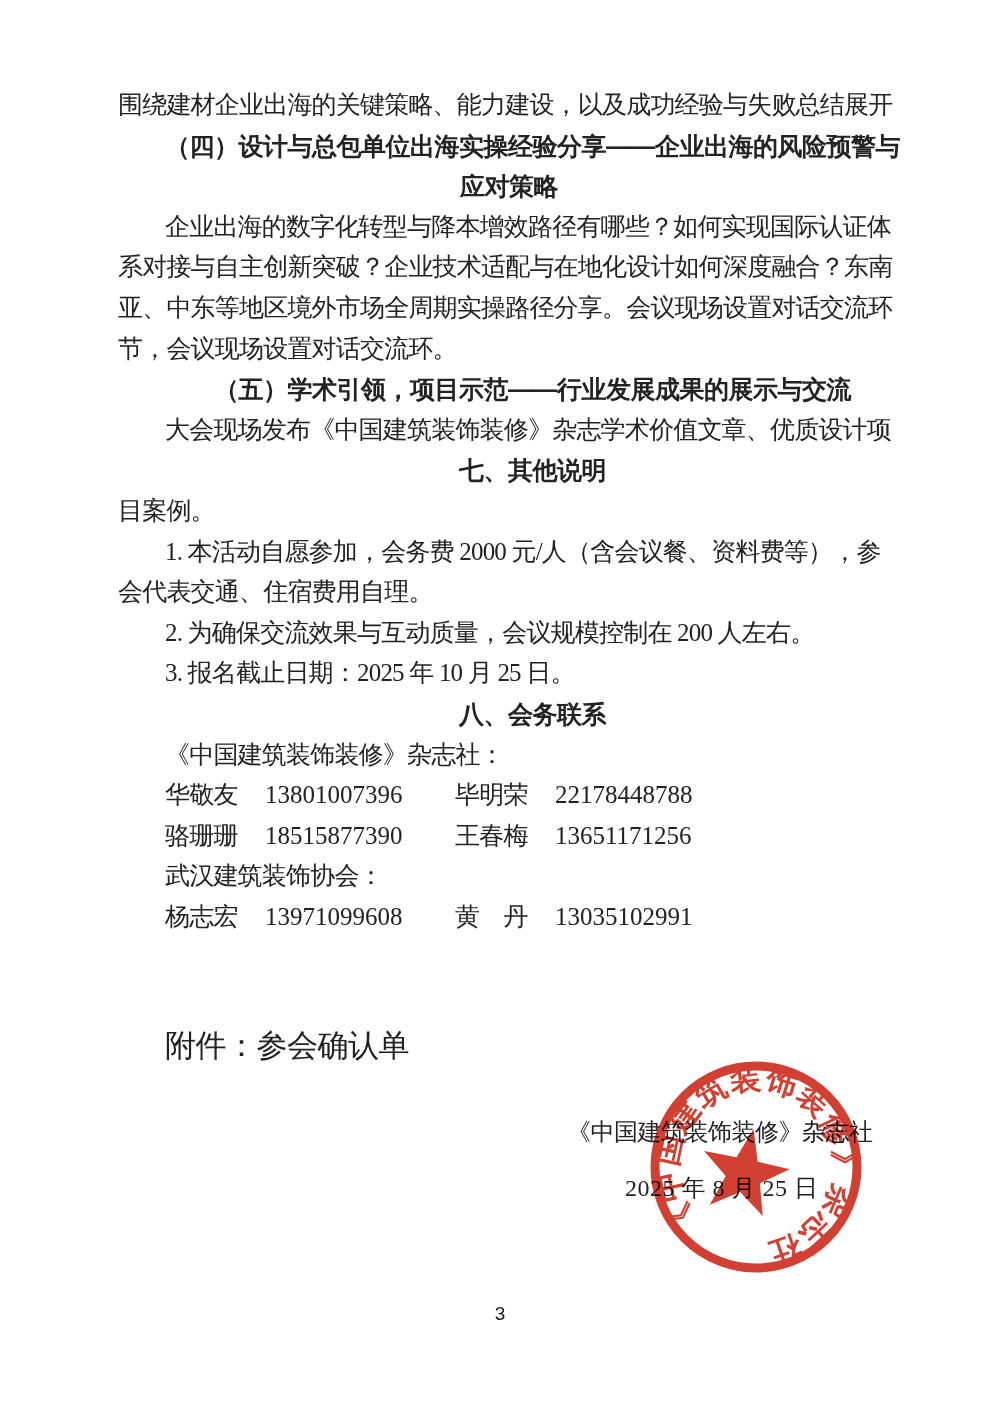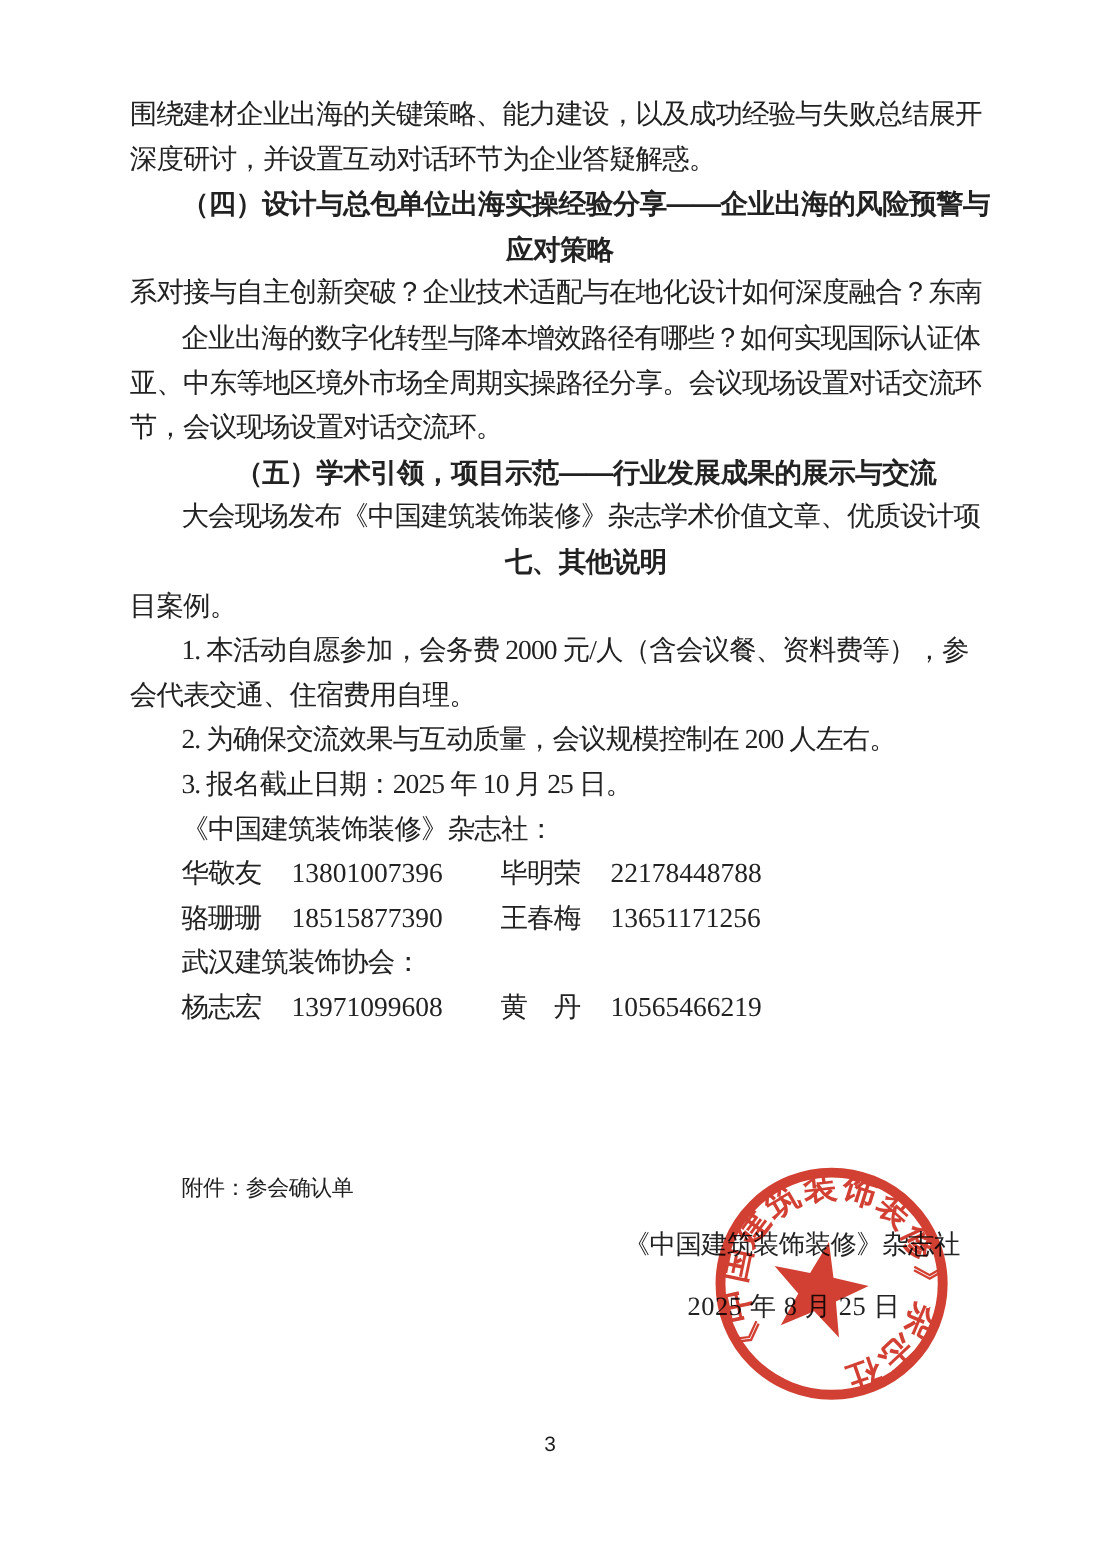--- a/index.html
+++ b/index.html
@@ -29,22 +29,22 @@
   }
   .indent{padding-left:47px;}
   .head{
     font-family:"Liberation Sans","DejaVu Sans",sans-serif;
     font-weight:bold;letter-spacing:-0.5px;text-align:center;
   }
   .contact-row span{display:inline-block;}
   .c-name{width:100px;}
   .c-phone{width:190px;letter-spacing:0;}
   .attachment{
-    position:absolute;left:165px;top:1060px;
-    font-size:20px;letter-spacing:-0.5px;line-height:40px;
+    position:absolute;left:165px;top:1026px;
+    font-size:31px;letter-spacing:-0.5px;line-height:40px;
   }
   .sig-org{
     position:absolute;left:567px;top:1116px;
     font-size:24px;letter-spacing:-0.5px;line-height:32px;
   }
   .sig-date{
     position:absolute;left:625px;top:1172px;
     font-size:24px;letter-spacing:0.5px;line-height:32px;
   }
   .stamp{
@@ -64,48 +64,48 @@
     font-size:19px;color:#1a1a1a;
   }
 </style>
 </head>
 <body>
 
 <div class="page">
 
   <div class="doc-body">
     <div class="line">围绕建材企业出海的关键策略、能力建设，以及成功经验与失败总结展开</div>
-    <div class="line">深度研讨，并设置互动对话环节为企业答疑解惑。</div>
     <div class="line head indent">（四）设计与总包单位出海实操经验分享——企业出海的风险预警与</div>
     <div class="line head">应对策略</div>
+    <div class="line indent">企业出海的数字化转型与降本增效路径有哪些？如何实现国际认证体</div>
     <div class="line">系对接与自主创新突破？企业技术适配与在地化设计如何深度融合？东南</div>
-    <div class="line indent">企业出海的数字化转型与降本增效路径有哪些？如何实现国际认证体</div>
     <div class="line">亚、中东等地区境外市场全周期实操路径分享。会议现场设置对话交流环</div>
     <div class="line">节，会议现场设置对话交流环。</div>
     <div class="line head indent">（五）学术引领，项目示范——行业发展成果的展示与交流</div>
     <div class="line indent">大会现场发布《中国建筑装饰装修》杂志学术价值文章、优质设计项</div>
     <div class="line head indent">七、其他说明</div>
     <div class="line">目案例。</div>
     <div class="line indent">1. 本活动自愿参加，会务费 2000 元/人（含会议餐、资料费等），参</div>
     <div class="line">会代表交通、住宿费用自理。</div>
     <div class="line indent">2. 为确保交流效果与互动质量，会议规模控制在 200 人左右。</div>
     <div class="line indent">3. 报名截止日期：2025 年 10 月 25 日。</div>
+    <div class="line head indent">八、会务联系</div>
     <div class="line indent">《中国建筑装饰装修》杂志社：</div>
 
     <div class="line indent contact-row">
       <span class="c-name">华敬友</span><span class="c-phone">13801007396</span><span class="c-name">毕明荣</span><span class="c-phone">22178448788</span>
     </div>
     <div class="line indent contact-row">
       <span class="c-name">骆珊珊</span><span class="c-phone">18515877390</span><span class="c-name">王春梅</span><span class="c-phone">13651171256</span>
     </div>
 
     <div class="line indent">武汉建筑装饰协会：</div>
 
     <div class="line indent contact-row">
-      <span class="c-name">杨志宏</span><span class="c-phone">13971099608</span><span class="c-name">黄　丹</span><span class="c-phone">10565466219</span>
+      <span class="c-name">杨志宏</span><span class="c-phone">13971099608</span><span class="c-name">黄　丹</span><span class="c-phone">13035102991</span>
     </div>
   </div>
 
   <div class="attachment">附件：参会确认单</div>
 
   <div class="sig-org">《中国建筑装饰装修》杂志社</div>
   <div class="sig-date">2025 年 8 月 25 日</div>
 
   <svg class="stamp" viewBox="0 0 230 230" aria-hidden="true">
     <defs>

